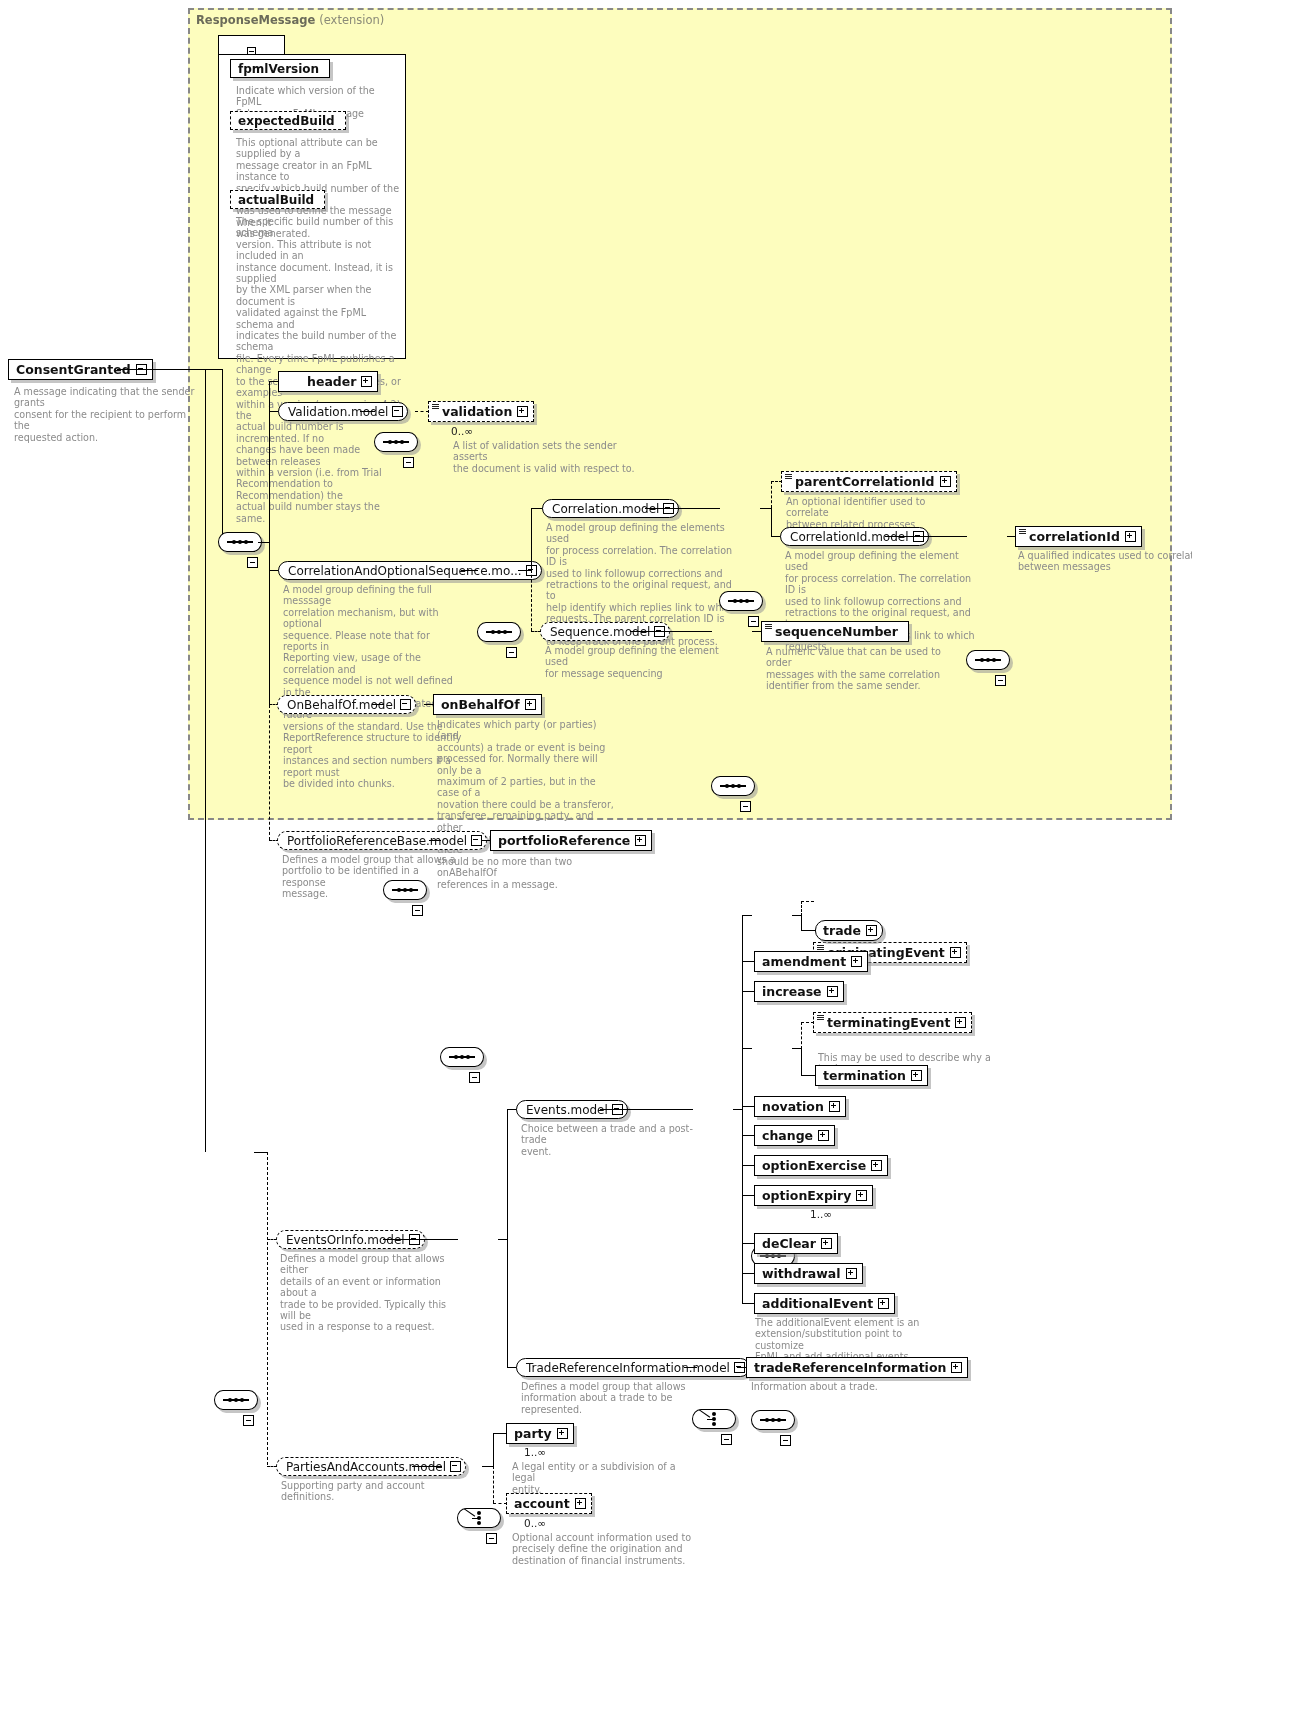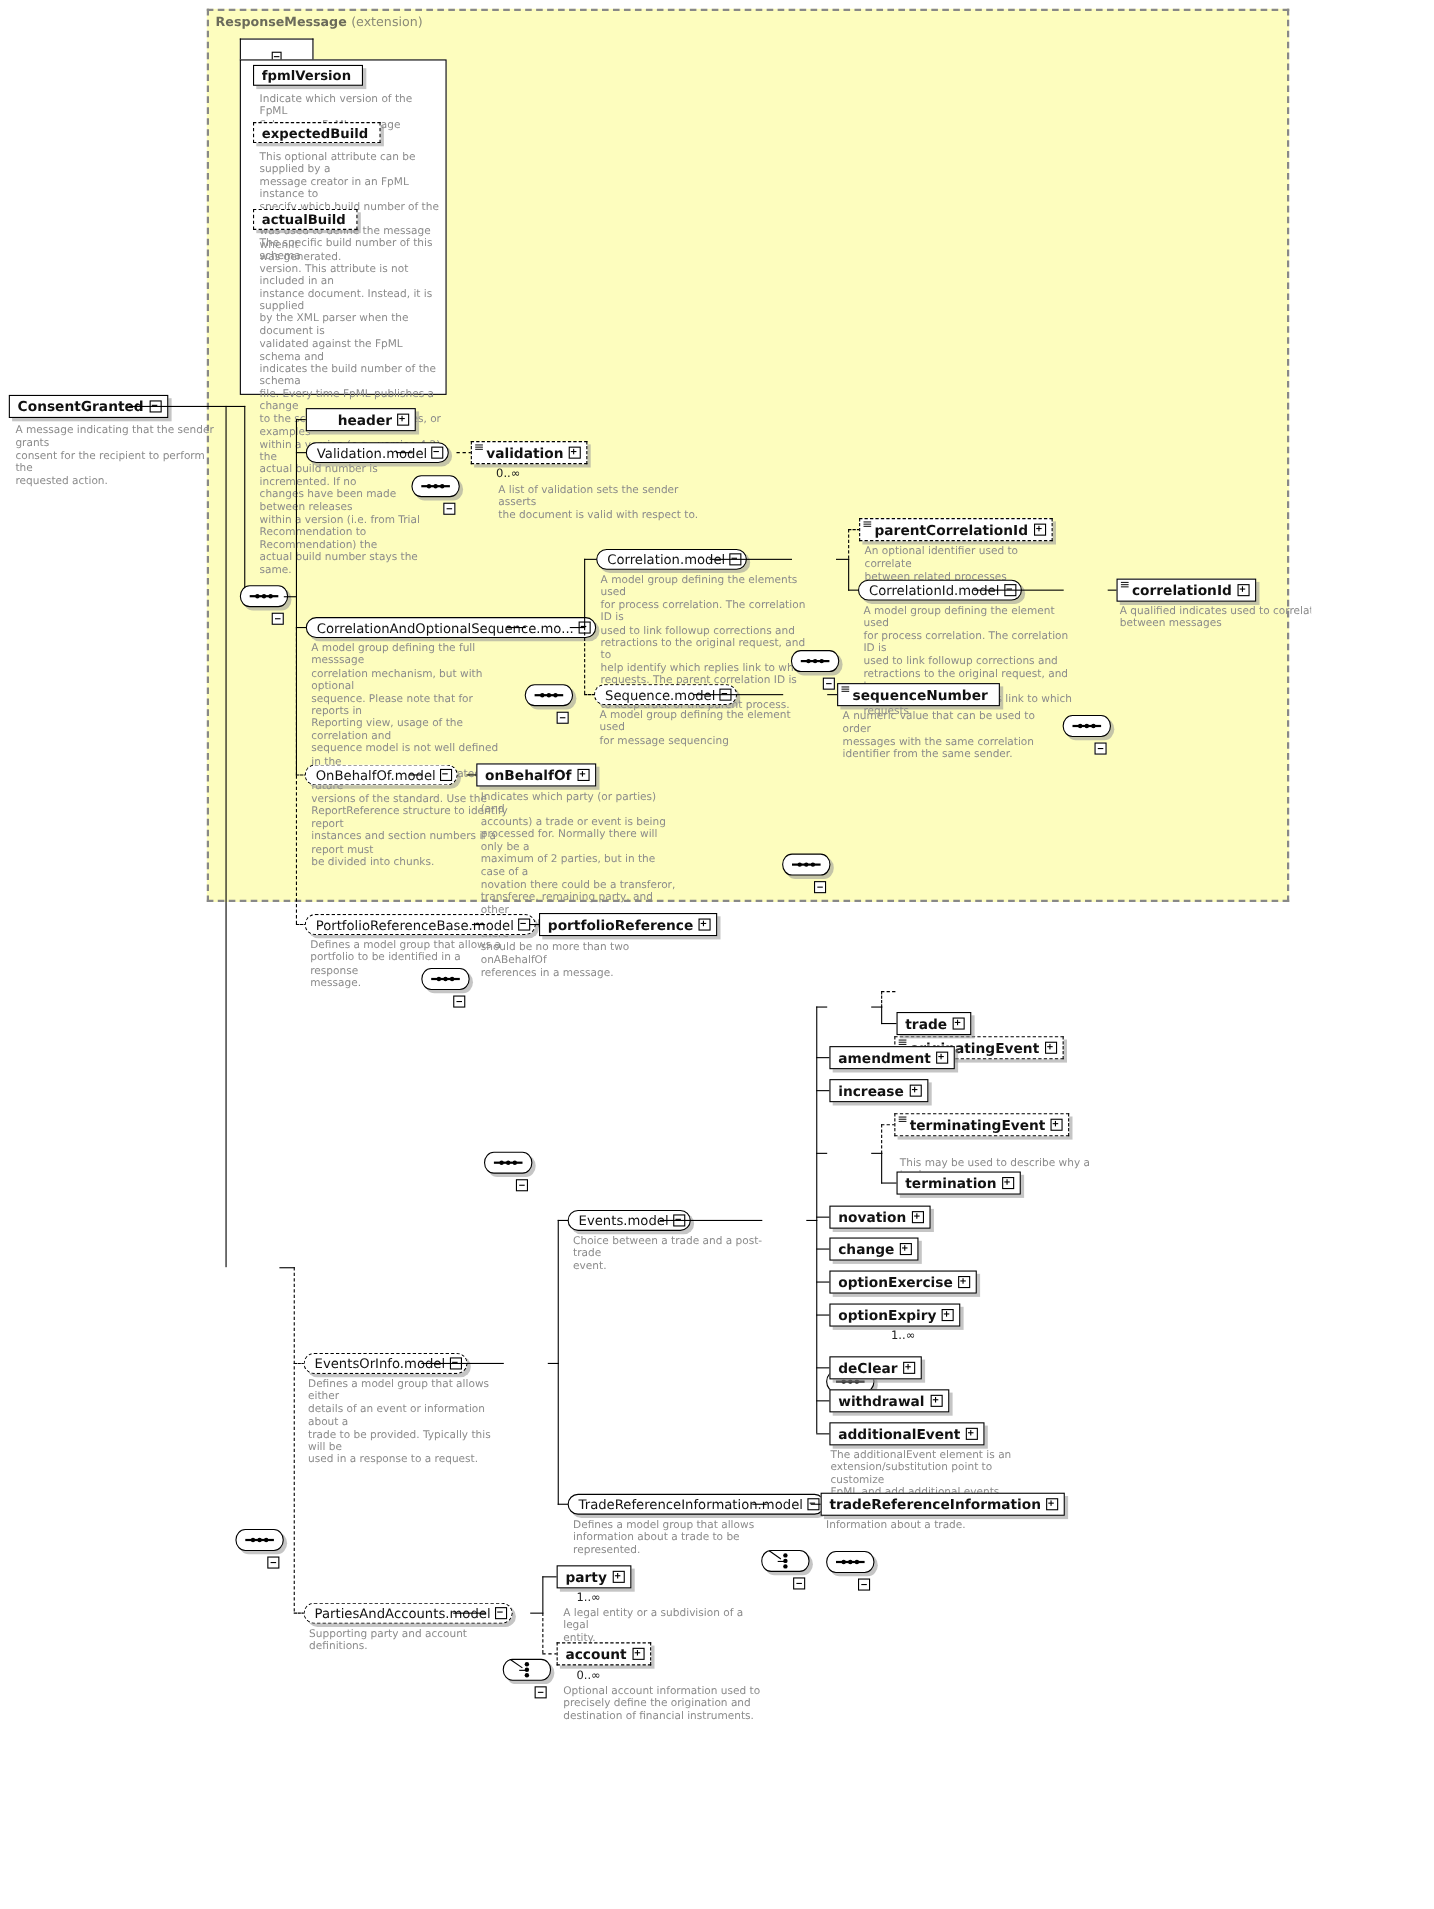--- a/index.html
+++ b/index.html
@@ -445,21 +445,21 @@
   <div class="abs node opt haslines" style="left:813px;top:942px;">
     <span class="linesglyph">
         <i></i>
         <i></i>
         <i></i>
       </span>
     <span class="lbl">originatingEvent</span>
     <span class="plus-sq exp"></span>
   </div>
   <div class="h" style="left:801px;top:930px;width:15px;"></div>
-  <div class="abs node" style="left:815px;top:920px;">
+  <div class="abs node" style="left:815px;top:920px;border-radius:10px;">
     <span class="lbl">trade</span>
     <span class="plus-sq exp"></span>
   </div>
 
   <div class="h" style="left:742px;top:961px;width:13px;"></div>
   <div class="abs node" style="left:754px;top:951px;">
     <span class="lbl">amendment</span>
     <span class="plus-sq exp"></span>
   </div>
 

